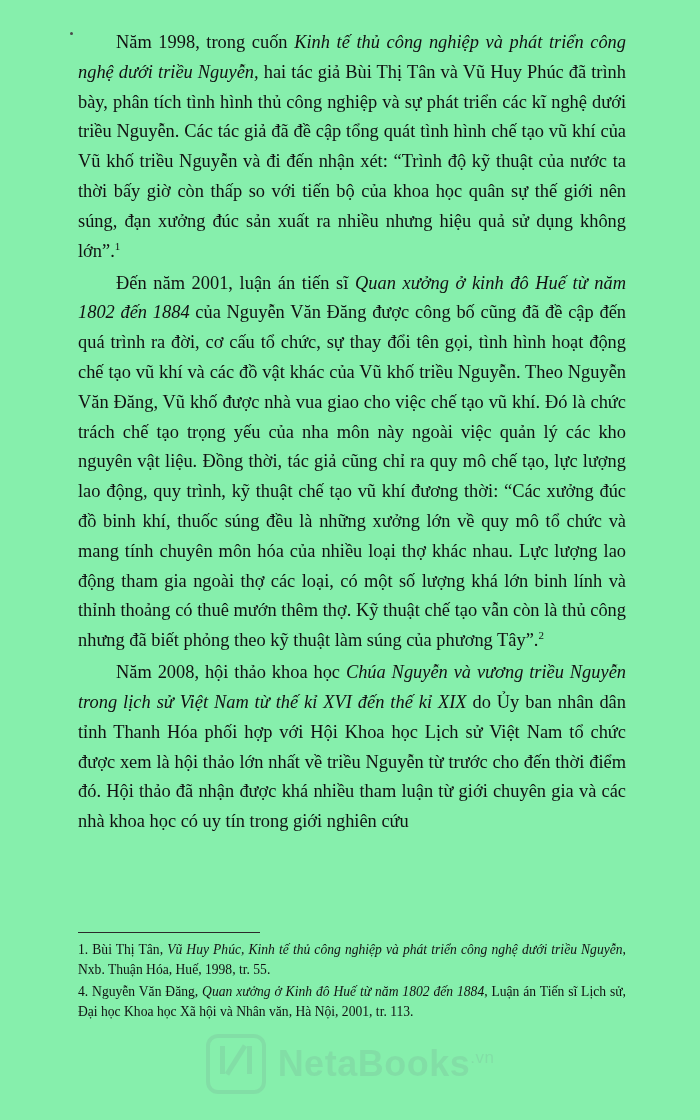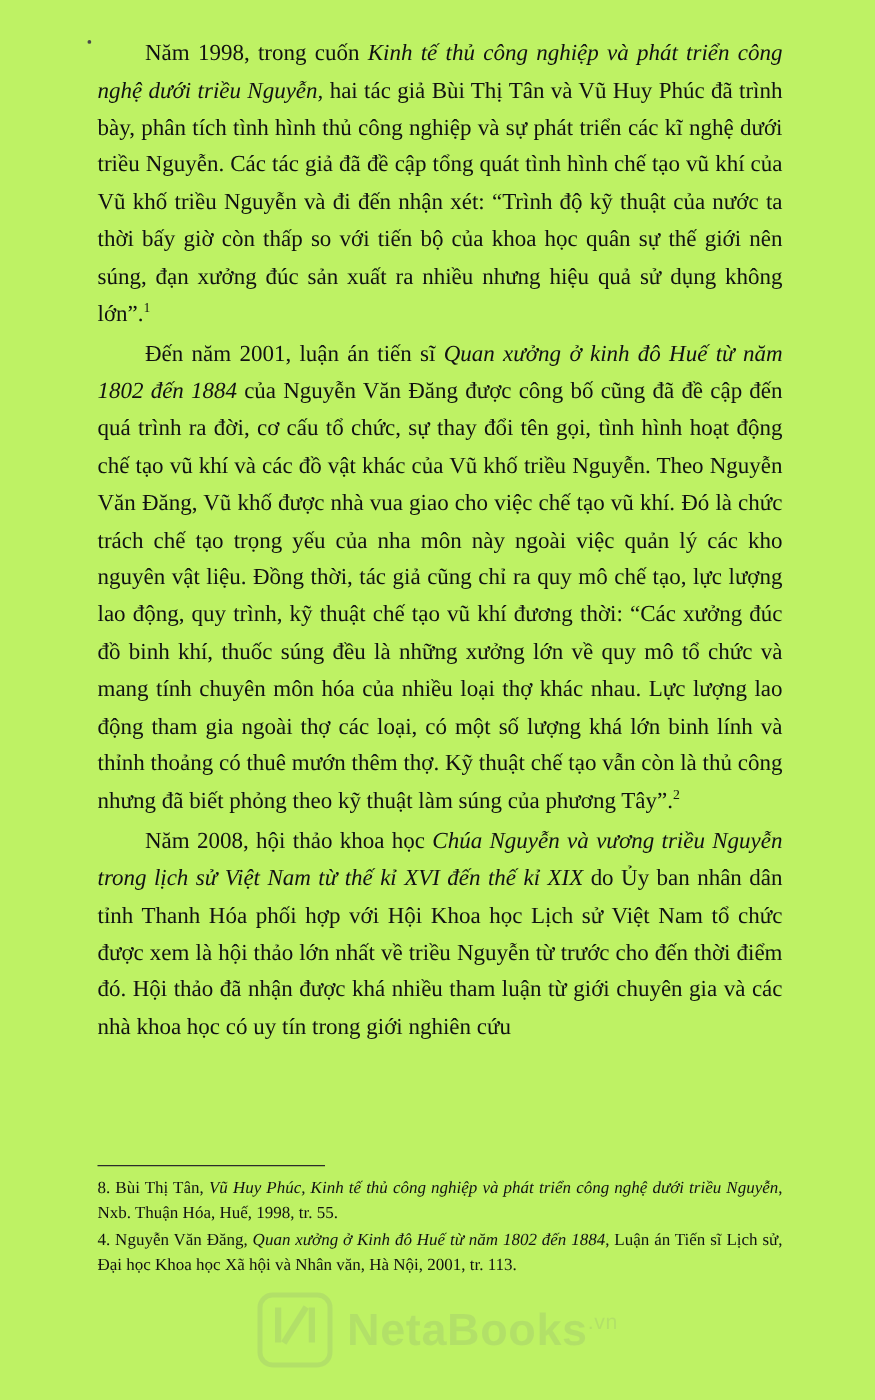--- a/index.html
+++ b/index.html
@@ -11,21 +11,21 @@
     width: 700px;
     height: 1120px;
     position: relative;
     font-family: "Liberation Serif", serif;
     color: #1a1a1a;
     overflow: hidden;
   }
   .page {
     position: absolute;
     inset: 0;
-    background: #bef264;
+    background: #86efac;
   }
   .page-inner {
     position: absolute;
     left: 78px;
     top: 28px;
     width: 548px;
   }
   .dot-mark {
     position: absolute;
     left: 70px;
@@ -150,21 +150,21 @@
     <div class="body-text">
       <p class="first"><span>Năm 1998, trong cuốn </span><span class="it">Kinh tế thủ công nghiệp và phát triển công nghệ dưới triều Nguyễn,</span><span> hai tác giả Bùi Thị Tân và Vũ Huy Phúc đã trình bày, phân tích tình hình thủ công nghiệp và sự phát triển các kĩ nghệ dưới triều Nguyễn. Các tác giả đã đề cập tổng quát tình hình chế tạo vũ khí của Vũ khố triều Nguyễn và đi đến nhận xét: “Trình độ kỹ thuật của nước ta thời bấy giờ còn thấp so với tiến bộ của khoa học quân sự thế giới nên súng, đạn xưởng đúc sản xuất ra nhiều nhưng hiệu quả sử dụng không lớn”.</span><span class="sup">1</span></p>
       <p><span>Đến năm 2001, luận án tiến sĩ </span><span class="it">Quan xưởng ở kinh đô Huế từ năm 1802 đến 1884</span><span> của Nguyễn Văn Đăng được công bố cũng đã đề cập đến quá trình ra đời, cơ cấu tổ chức, sự thay đổi tên gọi, tình hình hoạt động chế tạo vũ khí và các đồ vật khác của Vũ khố triều Nguyễn. Theo Nguyễn Văn Đăng, Vũ khố được nhà vua giao cho việc chế tạo vũ khí. Đó là chức trách chế tạo trọng yếu của nha môn này ngoài việc quản lý các kho nguyên vật liệu. Đồng thời, tác giả cũng chỉ ra quy mô chế tạo, lực lượng lao động, quy trình, kỹ thuật chế tạo vũ khí đương thời: “Các xưởng đúc đồ binh khí, thuốc súng đều là những xưởng lớn về quy mô tổ chức và mang tính chuyên môn hóa của nhiều loại thợ khác nhau. Lực lượng lao động tham gia ngoài thợ các loại, có một số lượng khá lớn binh lính và thỉnh thoảng có thuê mướn thêm thợ. Kỹ thuật chế tạo vẫn còn là thủ công nhưng đã biết phỏng theo kỹ thuật làm súng của phương Tây”.</span><span class="sup">2</span></p>
       <p><span>Năm 2008, hội thảo khoa học </span><span class="it">Chúa Nguyễn và vương triều Nguyễn trong lịch sử Việt Nam từ thế kỉ XVI đến thế kỉ XIX</span><span> do Ủy ban nhân dân tỉnh Thanh Hóa phối hợp với Hội Khoa học Lịch sử Việt Nam tổ chức được xem là hội thảo lớn nhất về triều Nguyễn từ trước cho đến thời điểm đó. Hội thảo đã nhận được khá nhiều tham luận từ giới chuyên gia và các nhà khoa học có uy tín trong giới nghiên cứu</span></p>
     </div>
   </div>
 
   <div class="footnote-rule"></div>
 
   <div class="footnotes">
-    <p class="fn"><span>8. Bùi Thị Tân, </span><span class="it">Vũ Huy Phúc, Kinh tế thủ công nghiệp và phát triển công nghệ dưới triều Nguyễn</span><span>, Nxb. Thuận Hóa, Huế, 1998, tr. 55.</span></p>
+    <p class="fn"><span>1. Bùi Thị Tân, </span><span class="it">Vũ Huy Phúc, Kinh tế thủ công nghiệp và phát triển công nghệ dưới triều Nguyễn</span><span>, Nxb. Thuận Hóa, Huế, 1998, tr. 55.</span></p>
     <p class="fn"><span>4. Nguyễn Văn Đăng, </span><span class="it">Quan xưởng ở Kinh đô Huế từ năm 1802 đến 1884</span><span>, Luận án Tiến sĩ Lịch sử, Đại học Khoa học Xã hội và Nhân văn, Hà Nội, 2001, tr. 113.</span></p>
   </div>
 
   <div class="watermark">
     <div class="wm-logo">
       <div class="wm-diag"></div>
     </div>
     <div class="wm-text">
       <span>NetaBooks</span><span class="vn">.vn</span>
     </div>

